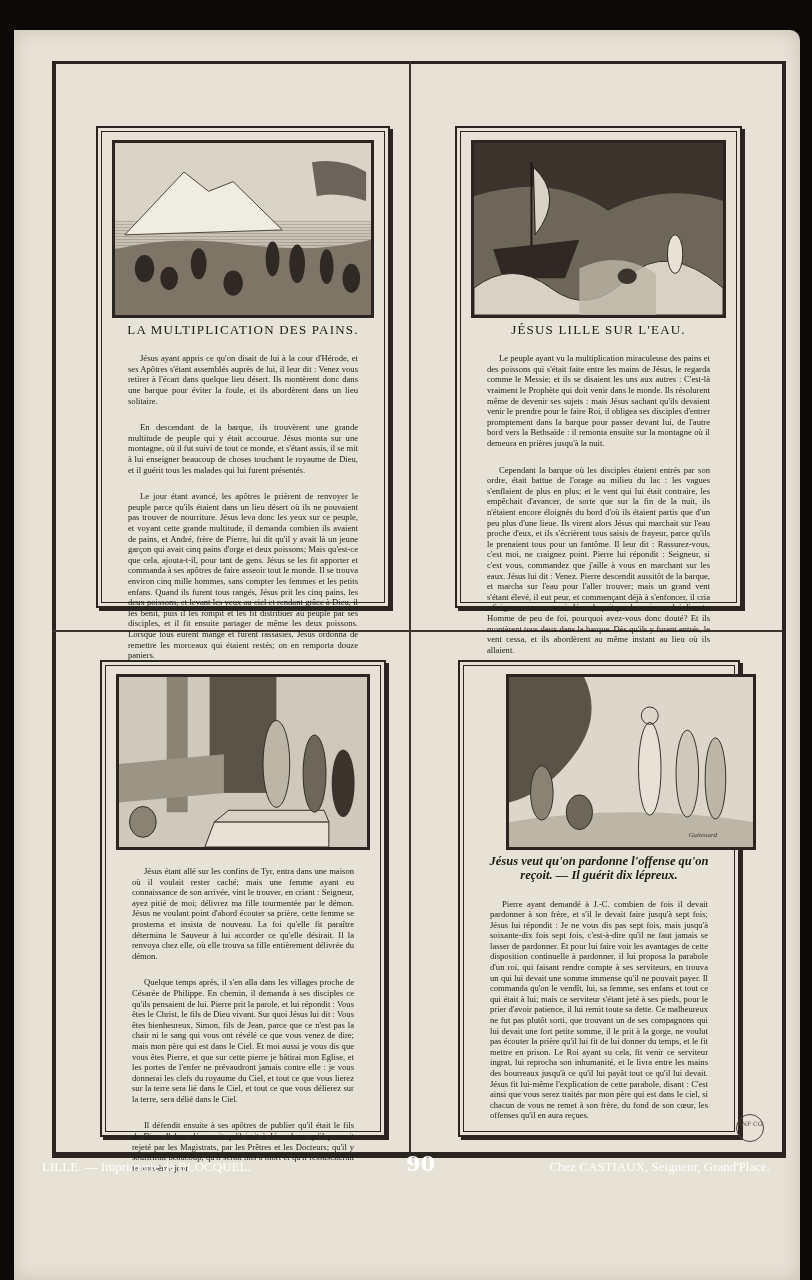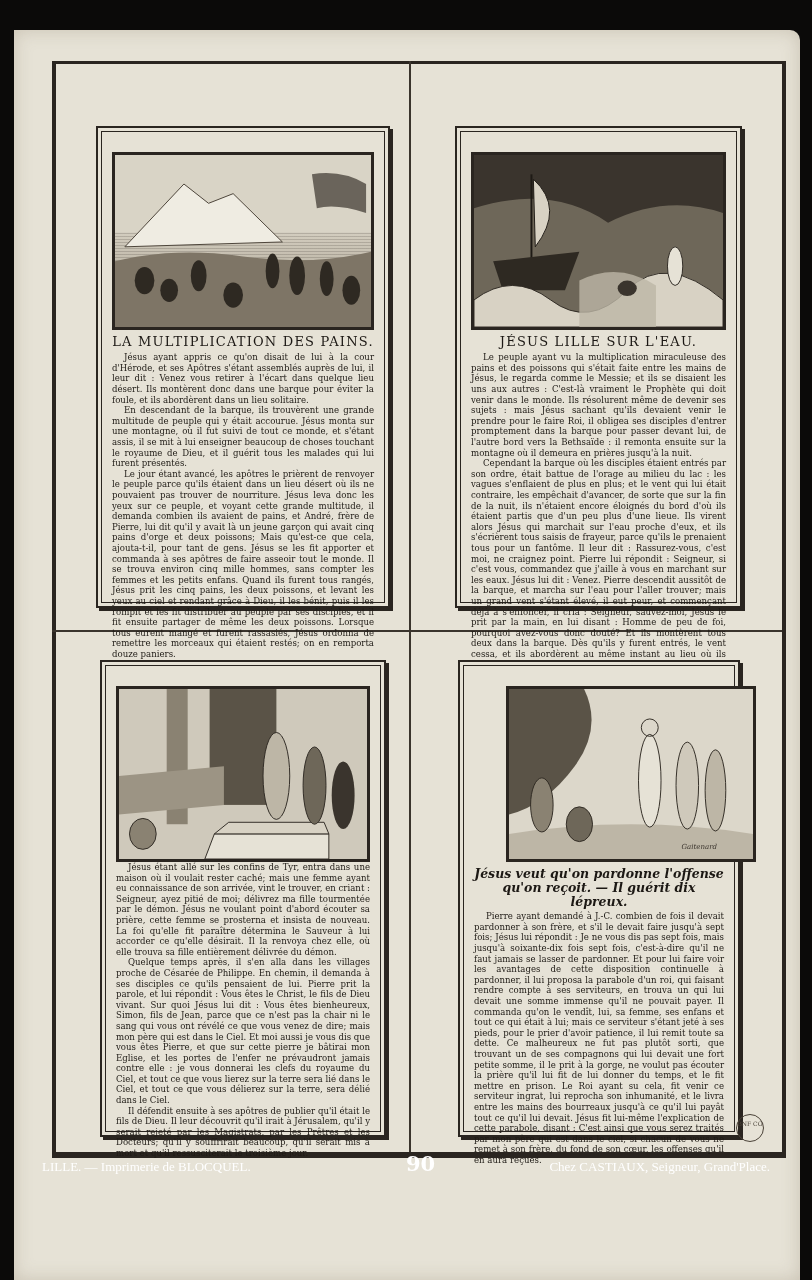--- a/index.html
+++ b/index.html
@@ -19,21 +19,21 @@
   .divider-v { position:absolute; left:409px; top:61px; width:2px; height:1091px; background:#3a342d; }
   .divider-h { position:absolute; left:52px; top:630px; width:730px; height:2px; background:#3a342d; }
 
   .panel {
     position:absolute; border:2px solid #2a2520;
     box-shadow: 3px 3px 0 #2a2520;
     background:#e6e2d6;
   }
   .panel-inner {
     position:absolute; inset:3px; border:1px solid #2a2520;
-    padding:20px 10px 6px 10px; box-sizing:border-box;
+    padding:8px 10px 6px 10px; box-sizing:border-box;font-family:Liberation Serif, serif;
   }
   .engraving {
     position:relative; width:100%; border:3px solid #2a2520; box-sizing:border-box;
     background:
       repeating-linear-gradient(0deg, rgba(40,34,28,0.18) 0 1px, transparent 1px 3px),
       linear-gradient(180deg, #bdb6a6 0%, #d8d2c4 40%, #9c9484 100%);
     overflow:hidden;
   }
   .engraving svg { position:absolute; inset:0; width:100%; height:100%; }
   .engraver-sig {
@@ -42,21 +42,21 @@
 
   .story-title {
     text-align:center; color:#1c1814; margin:5px 0 3px 0; line-height:1.1;
   }
   .title-caps { font-size:13px; letter-spacing:1.2px; font-weight:normal; }
   .title-italic { font-size:12.5px; font-style:italic; font-weight:bold; }
   .story-body {
     font-size:8.6px; line-height:10.6px; color:#1f1b16; text-align:justify;
     hyphens:auto;
   }
-  .story-body p { margin:0; text-indent:12px; }
+  .story-body p { margin:16px; text-indent:12px; }
 
   .footer {
     position:absolute; top:1157px; left:42px; width:740px; height:40px;
     font-family:"Liberation Serif", serif; color:#ffffff;
   }
   .footer-left { position:absolute; left:0; top:2px; font-size:13px; }
   .footer-num { position:absolute; left:364px; top:-6px; font-size:21px; font-weight:bold; font-family:"DejaVu Serif", serif; }
   .footer-right { position:absolute; right:12px; top:2px; font-size:13px; }
   .stamp {
     position:absolute; left:736px; top:1114px; width:28px; height:28px; border:1.5px solid #4a4238; border-radius:50%;

